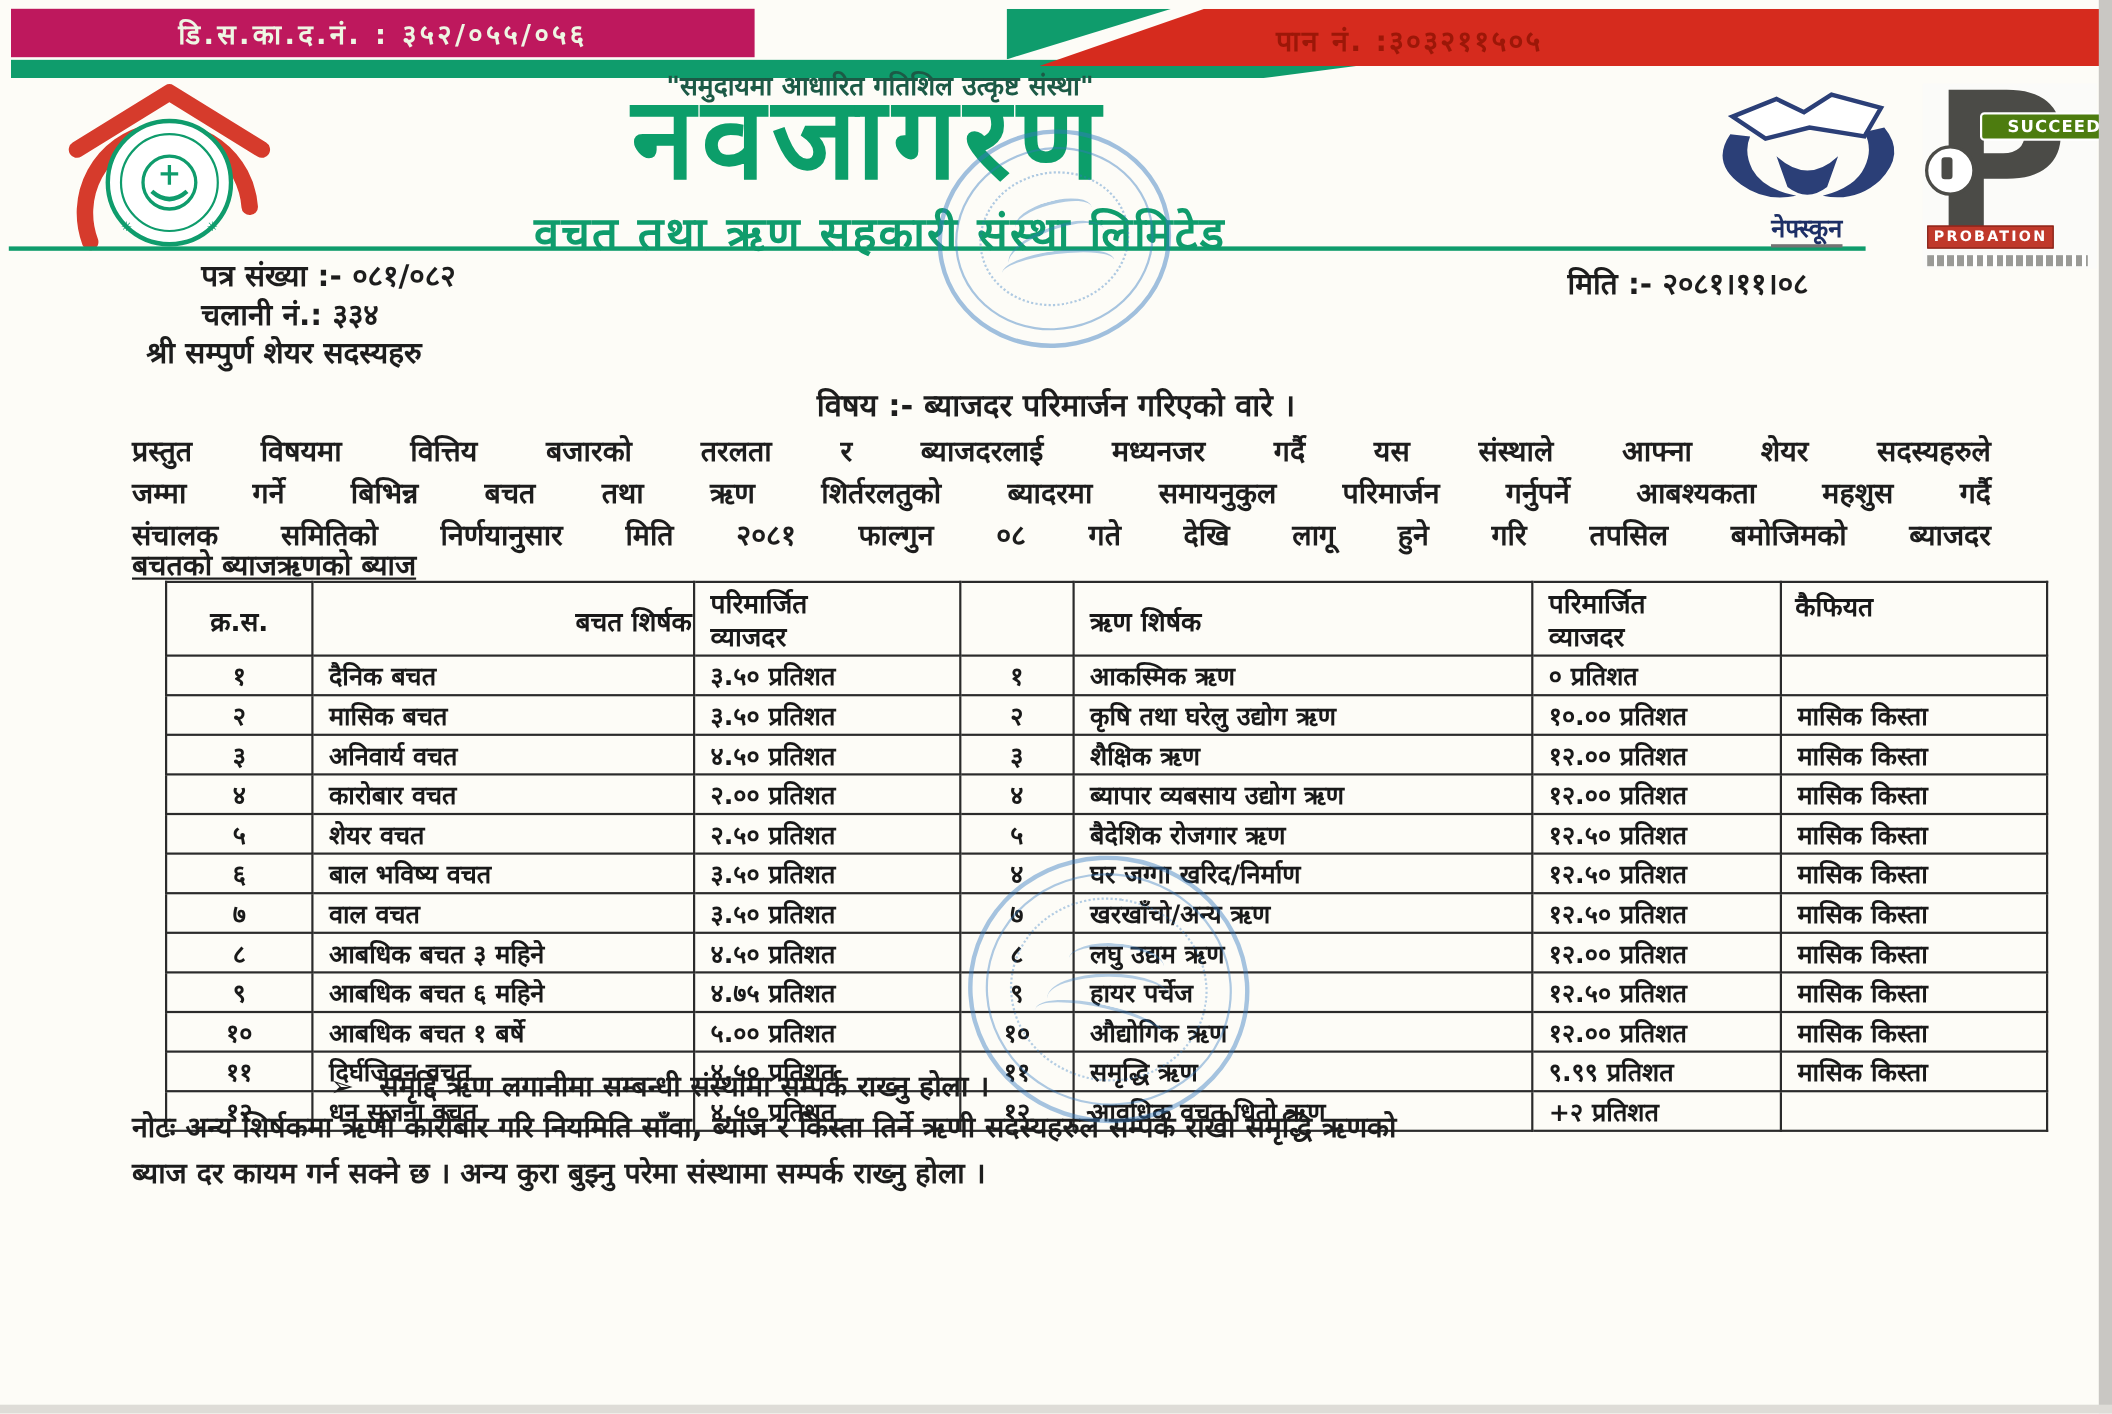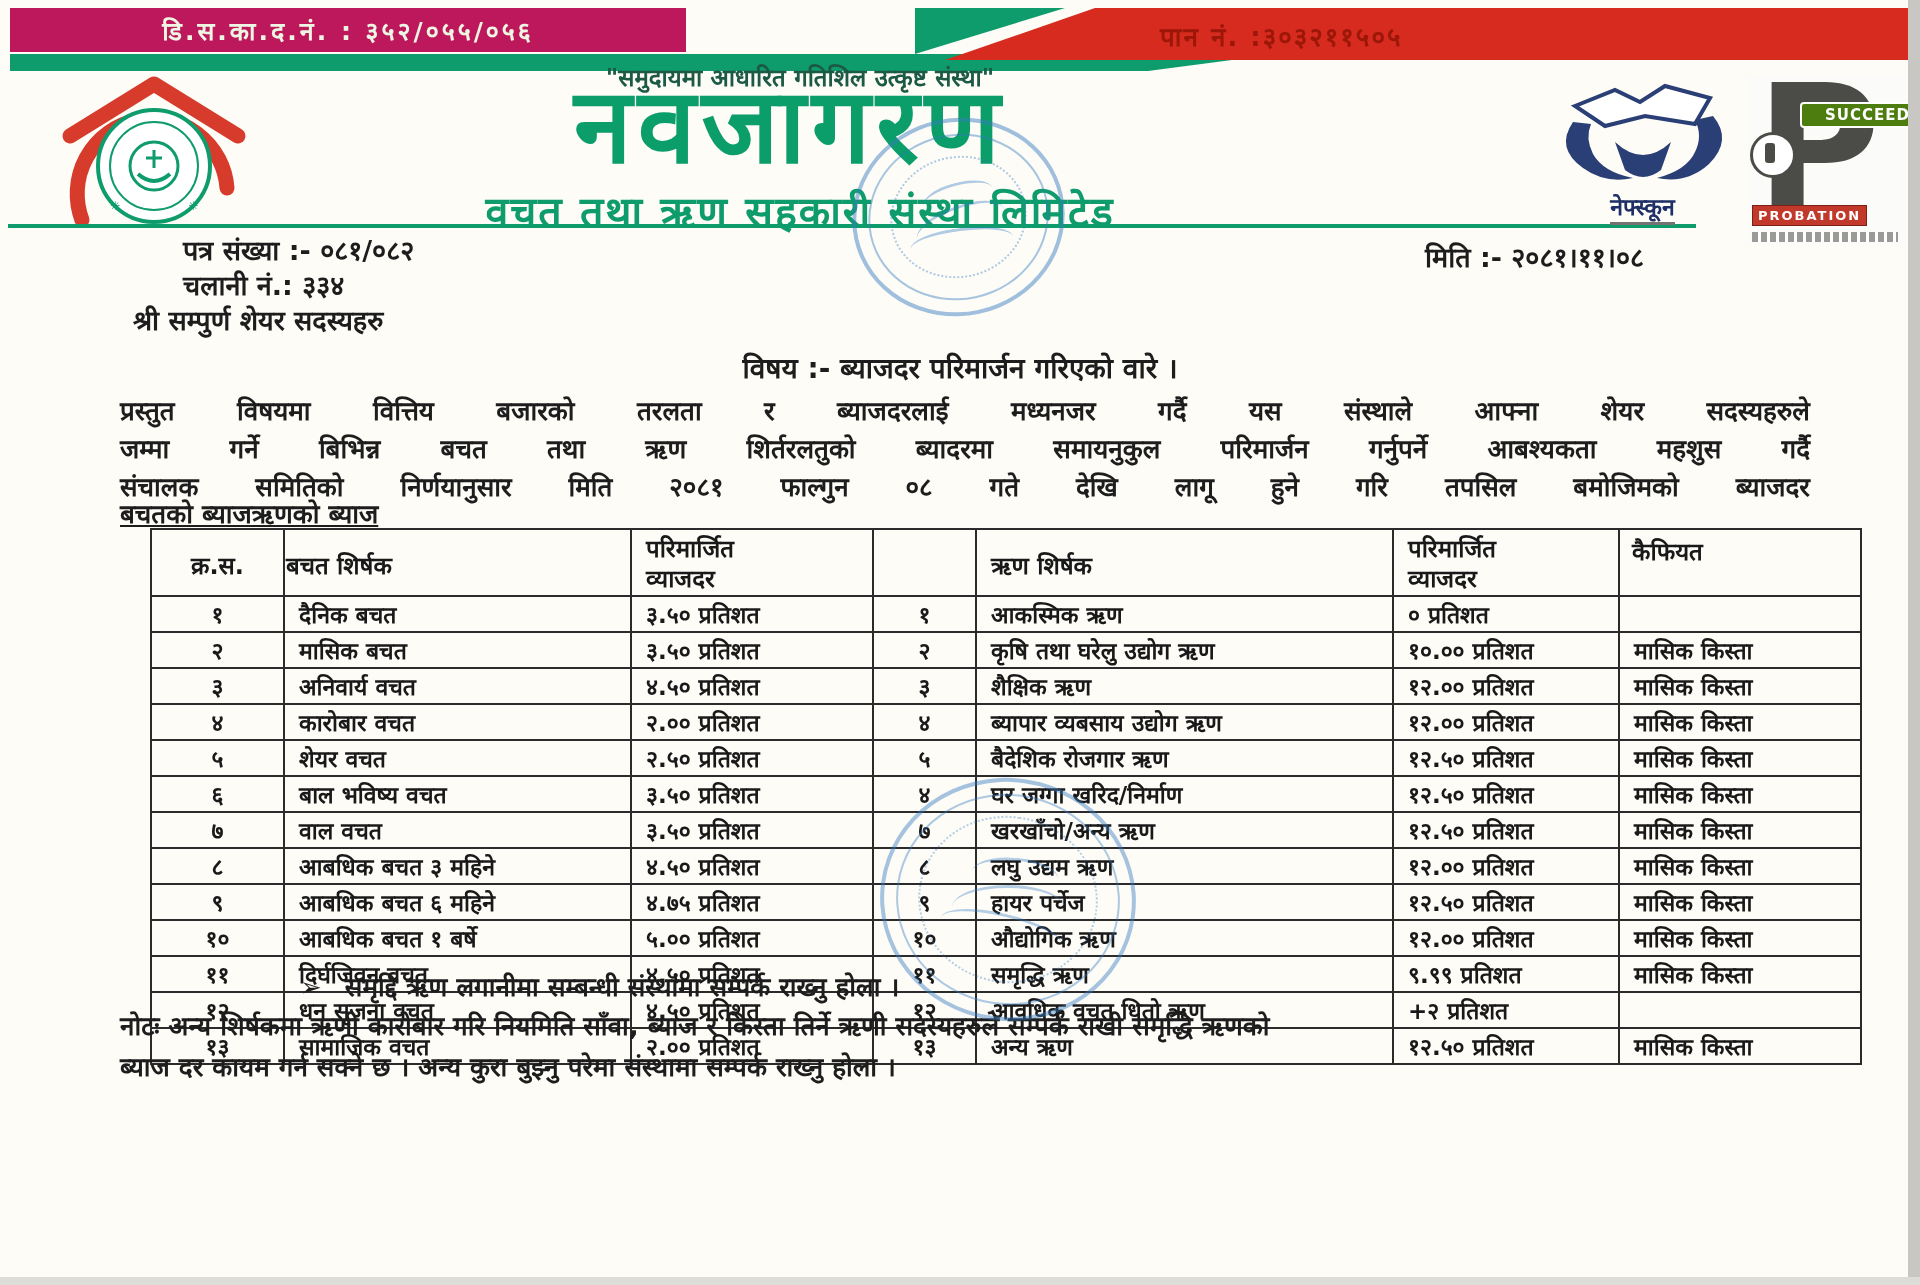--- a/index.html
+++ b/index.html
@@ -65,21 +65,21 @@
   
   .rates-table{position:absolute;left:150px;top:528px;border-collapse:collapse;table-layout:fixed;
     width:1710px;font-size:23px;font-weight:700;color:#191919;}
   .rates-table td,.rates-table th{border:2px solid #2b2b2b;overflow:hidden;white-space:nowrap;}
   .rates-table thead th{height:56px;vertical-align:top;padding-top:4px;font-size:24px;}
   .rates-table tbody td{height:27px;vertical-align:middle;}
   .rates-table .c0,.rates-table .c3{text-align:center;}
   .rates-table .c1,.rates-table .c2,.rates-table .c4,.rates-table .c5,.rates-table .c6{
     text-align:left;padding-left:14px;}
   .rates-table th.hsn{text-align:center;vertical-align:middle;}
-  .rates-table th.hsave{text-align:left;vertical-align:middle;margin-left:32px;}
+  .rates-table th.hsave{text-align:right;vertical-align:middle;margin-left:32px;}
   .rates-table th.hrate{text-align:left;padding-left:14px;line-height:30px;}
   .rates-table th.hloan{text-align:left;padding-left:14px;vertical-align:middle;}
   .rates-table th.hremark{text-align:left;padding-left:12px;}
   
   .bullet-line{left:300px;top:968px;font-size:26px;font-weight:800;}
   .bullet-line .arrow{margin-right:14px;}
   .note-block{left:120px;top:1006px;width:1700px;font-size:26px;font-weight:700;line-height:41px;}
   
   .stamp{position:absolute;border-radius:50%;border:4px solid rgba(52,122,192,.55);opacity:.85;}
   .stamp .r1{position:absolute;inset:12px;border-radius:50%;border:2px solid rgba(52,122,192,.5);}
@@ -284,29 +284,20 @@
         </tr>
         <tr>
           <td class="c0">१२</td>
           <td class="c1">धन सृजना वचत</td>
           <td class="c2">४.५० प्रतिशत</td>
           <td class="c3">१२</td>
           <td class="c4">आवधिक वचत धितो ऋण</td>
           <td class="c5">+२ प्रतिशत</td>
           <td class="c6"></td>
         </tr>
-        <tr>
-          <td class="c0">१३</td>
-          <td class="c1">सामाजिक वचत</td>
-          <td class="c2">२.०० प्रतिशत</td>
-          <td class="c3">१३</td>
-          <td class="c4">अन्य ऋण</td>
-          <td class="c5">१२.५० प्रतिशत</td>
-          <td class="c6">मासिक किस्ता</td>
-        </tr>
       </tbody>
   </table>
 
   <div class="abs bullet-line">
     <span class="arrow">➢</span>
     <span>समृद्दि ऋण लगानीमा सम्बन्धी संस्थामा सम्पर्क राख्नु होला ।</span>
   </div>
   <div class="abs note-block">
     <div>नोटः अन्य शिर्षकमा ऋणी कारोबार गरि नियमिति साँवा, ब्याज र किस्ता तिर्ने ऋणी सदस्यहरुले सम्पर्क राखी समृद्धि ऋणको</div>
     <div>ब्याज दर कायम गर्न सक्ने छ । अन्य कुरा बुझ्नु परेमा संस्थामा सम्पर्क राख्नु होला ।</div>

